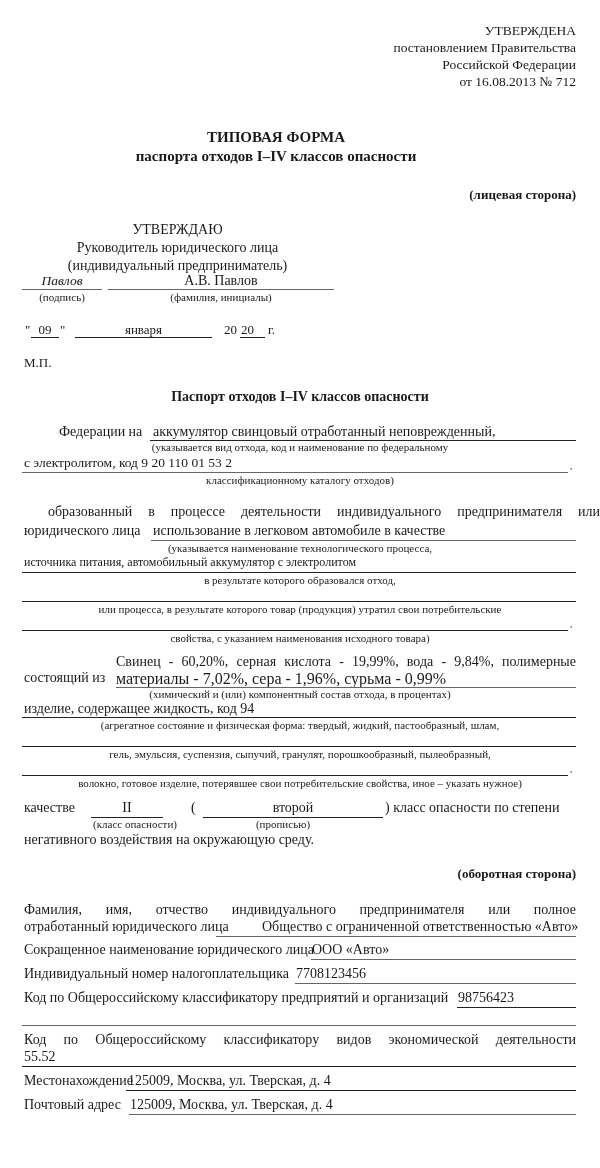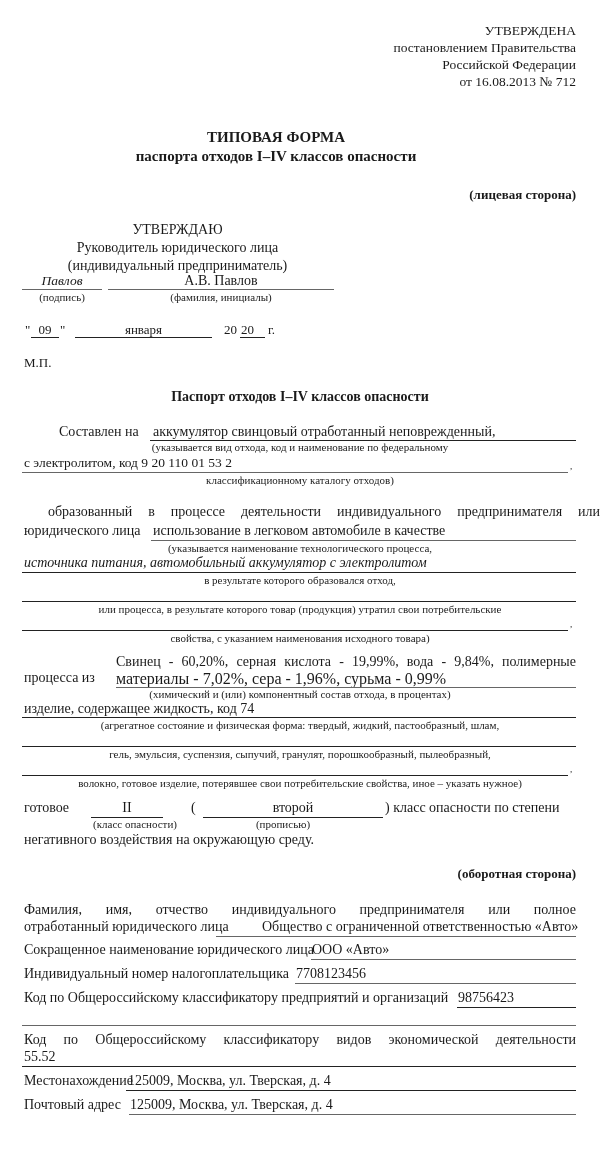--- a/index.html
+++ b/index.html
@@ -55,59 +55,59 @@
 <div class="line" style="left:75px; width:137px; top:337px;"></div>
 <div class="field" style="left:224px; top:322px;">20</div>
 <div class="field" style="left:241px; width:25px; top:322px;">20</div>
 <div class="line" style="left:240px; width:25px; top:337px;"></div>
 <div class="field" style="left:268px; top:322px;">г.</div>
 
 <div class="field" style="left:24px; top:355px;">М.П.</div>
 
 <div class="abs center bold" style="left:0; width:600px; top:389px; font-size:14px;">Паспорт отходов I–IV классов опасности</div>
 
-<div class="field" style="left:59px; top:424px; font-size:14px;">Составлен на</div>
+<div class="field" style="left:59px; top:424px; font-size:14px;">Федерации на</div>
 <div class="field" style="left:153px; top:424px; font-size:14px;">аккумулятор свинцовый отработанный неповрежденный,</div>
 <div class="line" style="left:150px; width:426px; top:440px;"></div>
 <div class="field center small" style="left:0; width:600px; top:441px;">(указывается вид отхода, код и наименование по федеральному</div>
 <div class="field" style="left:24px; top:455px; font-size:13.5px;">с электролитом, код 9 20 110 01 53 2</div>
 <div class="line gray" style="left:22px; width:546px; top:472px;"></div>
 <div class="field" style="left:570px; top:461px; font-size:9px;">,</div>
 <div class="field center small" style="left:0; width:600px; top:474px;">классификационному каталогу отходов)</div>
 
 <div class="field justify" style="left:24px; width:552px; top:504px; font-size:14px;margin-left:24px;">образованный в процессе деятельности индивидуального предпринимателя или</div>
 <div class="field" style="left:24px; top:523px; font-size:14px;">юридического лица</div>
 <div class="field" style="left:153px; top:523px; font-size:14px;">использование в легковом автомобиле в качестве</div>
 <div class="line gray" style="left:151px; width:425px; top:540px;"></div>
 <div class="field center small" style="left:0; width:600px; top:542px;">(указывается наименование технологического процесса,</div>
-<div class="field" style="left:24px; top:555px; font-size:14px;font-style:italic;">источника питания, автомобильный аккумулятор с электролитом</div>
+<div class="field" style="left:24px; top:555px; font-size:12px;">источника питания, автомобильный аккумулятор с электролитом</div>
 <div class="line" style="left:22px; width:554px; top:572px;"></div>
 <div class="field center small" style="left:0; width:600px; top:574px;">в результате которого образовался отход,</div>
 <div class="line" style="left:22px; width:554px; top:601px;"></div>
 <div class="field center small" style="left:0; width:600px; top:603px;">или процесса, в результате которого товар (продукция) утратил свои потребительские</div>
 <div class="line" style="left:22px; width:546px; top:630px;"></div>
 <div class="field" style="left:570px; top:619px; font-size:9px;">,</div>
 <div class="field center small" style="left:0; width:600px; top:632px;">свойства, с указанием наименования исходного товара)</div>
 
 <div class="field justify" style="left:116px; width:460px; top:654px; font-size:14px;">Свинец - 60,20%, серная кислота -  19,99%, вода -  9,84%, полимерные</div>
-<div class="field" style="left:24px; top:670px; font-size:14px;">процесса из</div>
+<div class="field" style="left:24px; top:670px; font-size:14px;">состоящий из</div>
 <div class="field" style="left:116px; top:670px; font-size:16px;">материалы -  7,02%, сера - 1,96%, сурьма - 0,99%</div>
 <div class="line gray" style="left:116px; width:460px; top:687px;"></div>
 <div class="field center small" style="left:0; width:600px; top:688px;">(химический и (или) компонентный состав отхода, в процентах)</div>
 
-<div class="field" style="left:24px; top:701px; font-size:14px;">изделие, содержащее жидкость, код 74</div>
+<div class="field" style="left:24px; top:701px; font-size:14px;">изделие, содержащее жидкость, код 94</div>
 <div class="line" style="left:22px; width:554px; top:717px;"></div>
 <div class="field center small" style="left:0; width:600px; top:719px;">(агрегатное состояние и физическая форма: твердый, жидкий, пастообразный, шлам,</div>
 <div class="line" style="left:22px; width:554px; top:746px;"></div>
 <div class="field center small" style="left:0; width:600px; top:748px;">гель, эмульсия, суспензия, сыпучий, гранулят, порошкообразный, пылеобразный,</div>
 <div class="line" style="left:22px; width:546px; top:775px;"></div>
 <div class="field" style="left:570px; top:764px; font-size:9px;">,</div>
 <div class="field center small" style="left:0; width:600px; top:777px;">волокно, готовое изделие, потерявшее свои потребительские свойства, иное – указать нужное)</div>
 
-<div class="field" style="left:24px; top:800px; font-size:14px;">готовое</div>
+<div class="field" style="left:24px; top:800px; font-size:14px;">качестве</div>
 <div class="field center" style="left:91px; width:72px; top:800px; font-size:14px;">II</div>
 <div class="line" style="left:91px; width:72px; top:817px;"></div>
 <div class="field center small" style="left:85px; width:100px; top:818px;">(класс опасности)</div>
 <div class="field" style="left:191px; top:800px; font-size:14px;">(</div>
 <div class="field center" style="left:203px; width:180px; top:800px; font-size:14px;">второй</div>
 <div class="line" style="left:203px; width:180px; top:817px;"></div>
 <div class="field center small" style="left:203px; width:160px; top:818px;">(прописью)</div>
 <div class="field" style="left:385px; top:800px; font-size:14px;">) класс опасности по степени</div>
 <div class="field" style="left:24px; top:832px; font-size:14px;">негативного воздействия на окружающую среду.</div>
 

